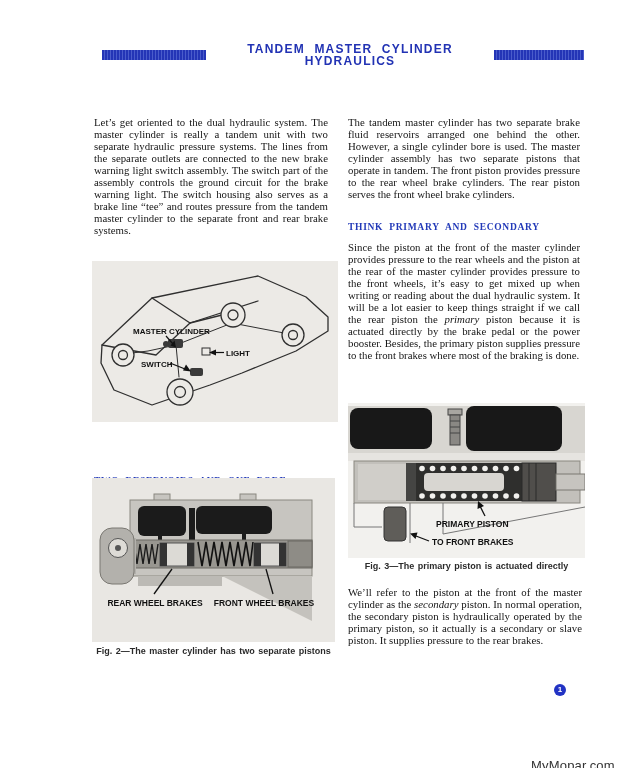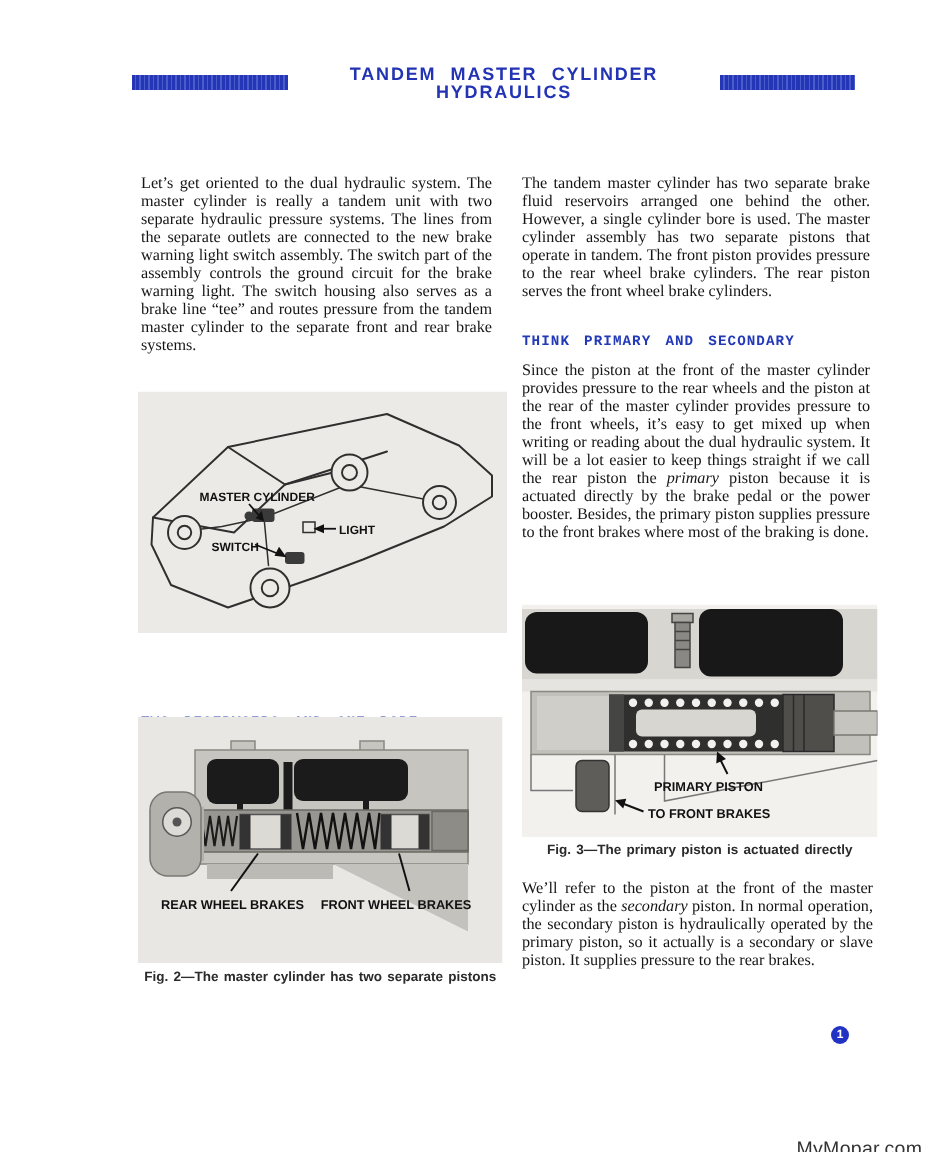--- a/index.html
+++ b/index.html
@@ -1,32 +1,32 @@
 <!DOCTYPE html>
 <html><head>
 <meta charset="utf-8">
 <style>
   html,body{margin:0;padding:0;background:#ffffff;}
   .page{position:relative;width:633px;height:768px;background:#ffffff;overflow:hidden;
         font-family:"Liberation Serif","DejaVu Serif",serif;}
   .abs{position:absolute;}
   
-  .header{position:absolute;left:88px;top:49px;width:482px;height:12px;
+  .header{position:absolute;left:102px;top:49px;width:482px;height:12px;
           display:flex;align-items:center;}
   .rule{height:10px;background:#2435b6;
         background-image:repeating-linear-gradient(90deg,#2435b6 0 2px,#4a5ccb 2px 3px);}
   .rule-left{width:104px;}
   .rule-right{width:90px;}
   .title{flex:1;text-align:center;font-family:"Liberation Sans","DejaVu Sans",sans-serif;
          font-weight:bold;font-size:12px;color:#2233b4;letter-spacing:1.2px;word-spacing:5px;
          line-height:12px;}
   
   .body-text{font-size:10.8px;line-height:12px;color:#151515;text-align:justify;margin:0;}
   .body-text i{font-style:italic;}
-  .blue-heading{font-family:Liberation Mono, monospace;font-weight:bold;
+  .blue-heading{font-family:Liberation Serif, serif;font-weight:bold;
                 font-size:9.5px;color:#2239b8;letter-spacing:.7px;word-spacing:3px;}
   .caption{font-family:"Liberation Sans","DejaVu Sans",sans-serif;font-weight:bold;
            font-size:9px;color:#2b2b2b;text-align:center;word-spacing:1px;}
   
   .fig svg{display:block;}
   .fig-label{font-family:"Liberation Sans","DejaVu Sans",sans-serif;font-weight:bold;fill:#111;}
   
   .page-badge{position:absolute;left:554px;top:684px;width:12px;height:12px;border-radius:50%;
               background:#2233c4;color:#ffffff;font-family:"Liberation Sans",sans-serif;
               font-weight:bold;font-size:8px;line-height:12px;text-align:center;}

